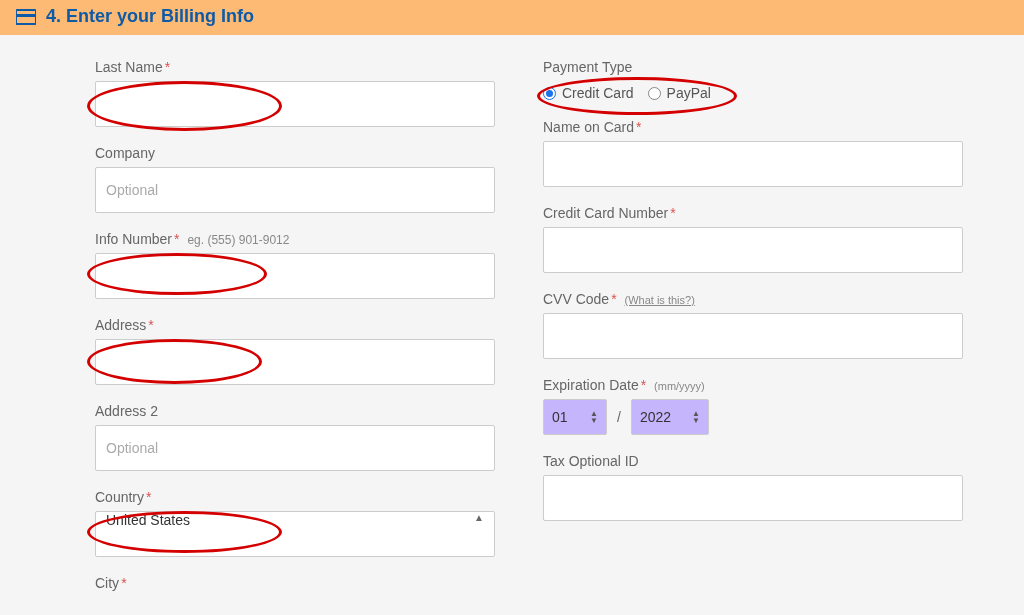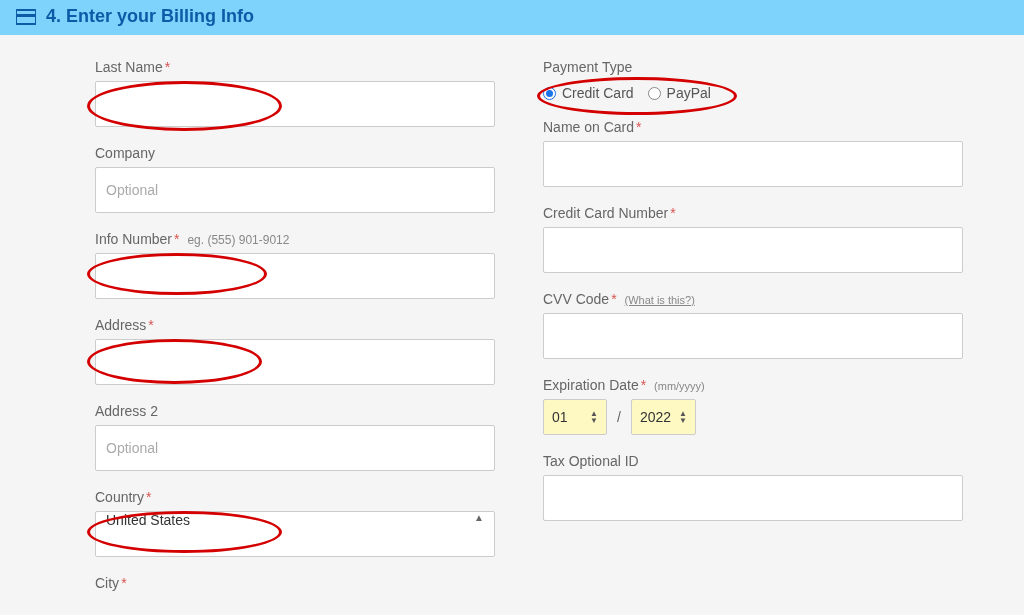--- a/index.html
+++ b/index.html
@@ -5,21 +5,21 @@
   * { box-sizing: border-box; }
   body {
     margin: 0;
     font-family: Arial, Helvetica, sans-serif;
     font-size: 14px;
     color: #555;
     background: #fff;
     width: 1024px;
   }
   .header-bar {
-    background: #7dd3fc;
+    background: #fdba74;
     padding: 6px 16px 8px 16px;
     display: flex;
     align-items: center;
   }
   .header-bar .icon-slot {
     width: 22px;
     display: flex;
     align-items: center;
     margin-right: 8px;
   }
@@ -130,32 +130,32 @@
     border-radius: 50%;
   }
   .exp-row {
     display: flex;
     align-items: center;
     gap: 10px;
   }
   .mini-select {
     height: 36px;
     border: 1px solid #ccc;
-    background: #fef9c3;
+    background: #c4b5fd;
     display: flex;
     align-items: center;
     justify-content: space-between;
     padding: 0 8px;
     font-size: 14px;
     color: #333;
     cursor: pointer;
     border-radius: 2px;
   }
   .mini-select.month { width: 64px; }
-  .mini-select.year  { width: 65px; }
+  .mini-select.year  { width: 78px; }
   .slash { color: #666; }
   .annot {
     position: absolute;
     border: 3px solid #d40000;
     border-radius: 50%;
     pointer-events: none;
   }
   
   .e-fn  { left: -8px; top: 22px; width: 195px; height: 50px; }
   .e-ln  { left: -8px; top: 22px; width: 195px; height: 50px; }

